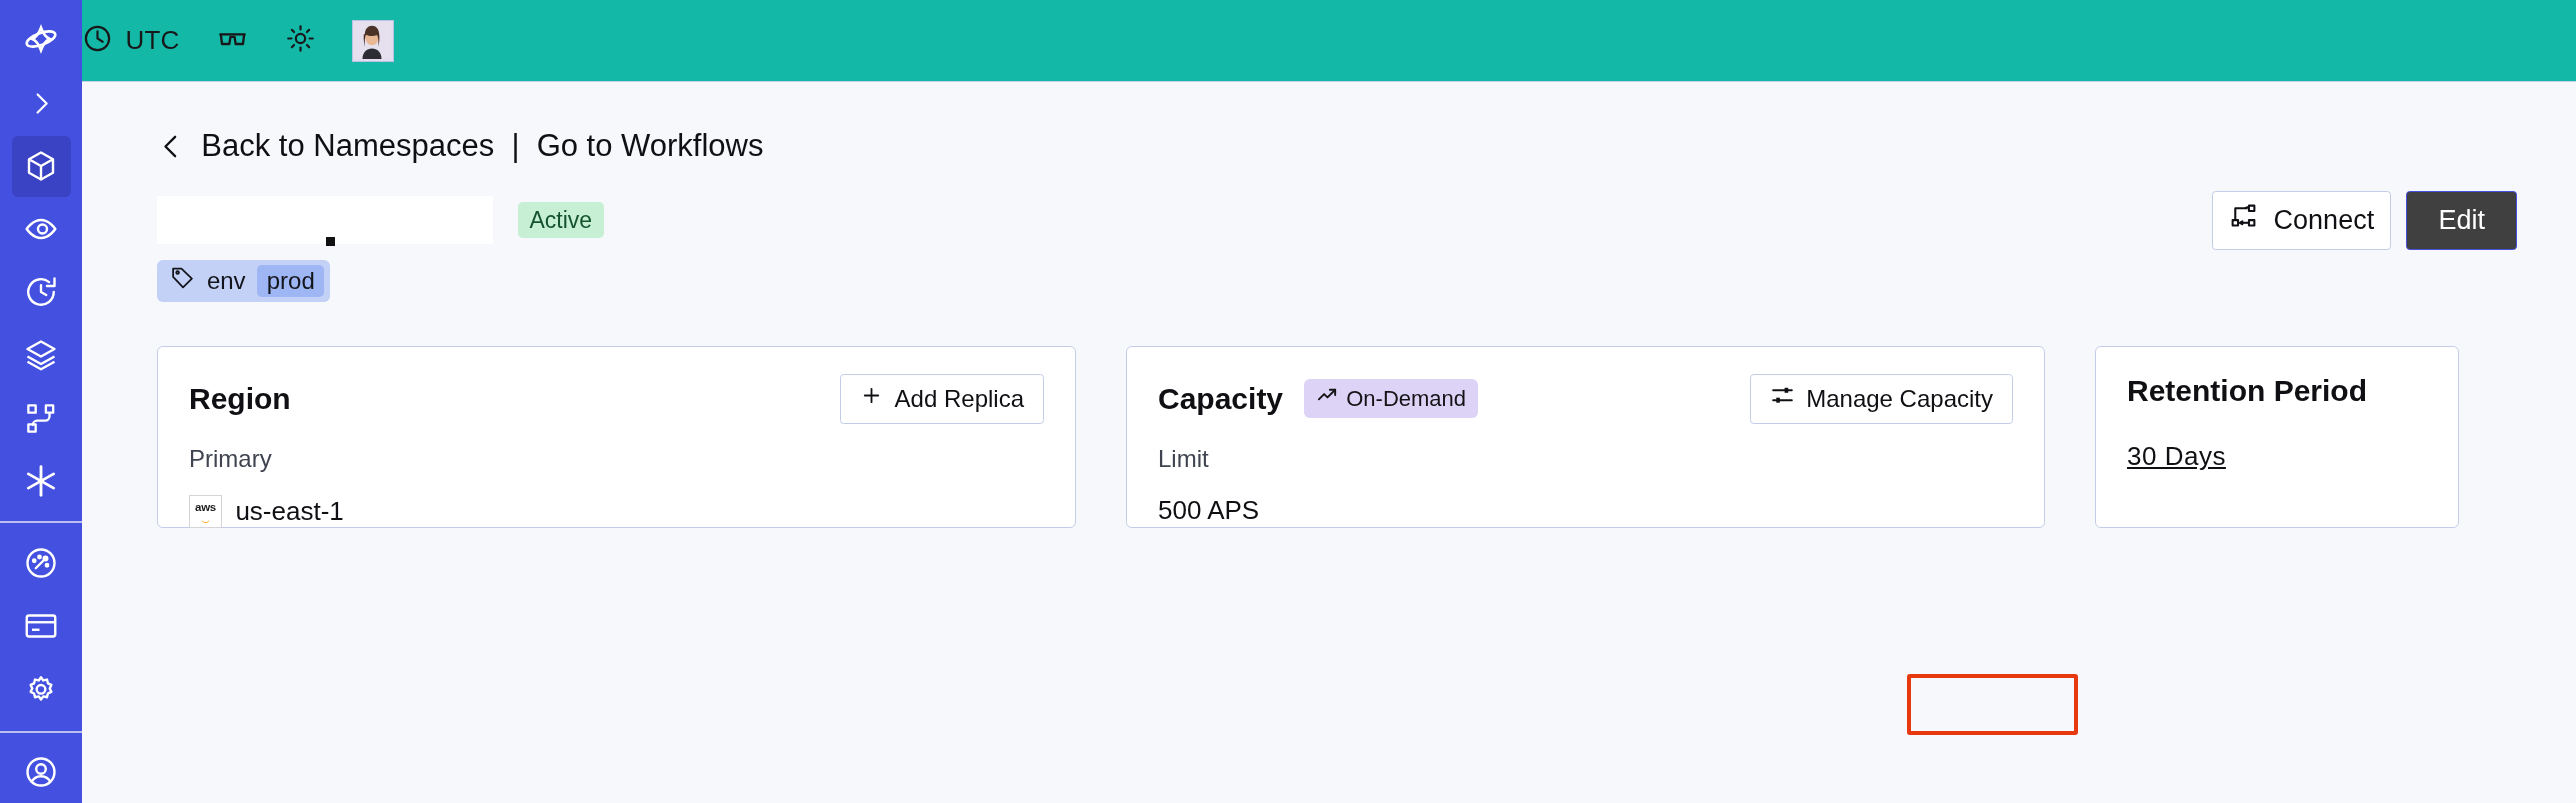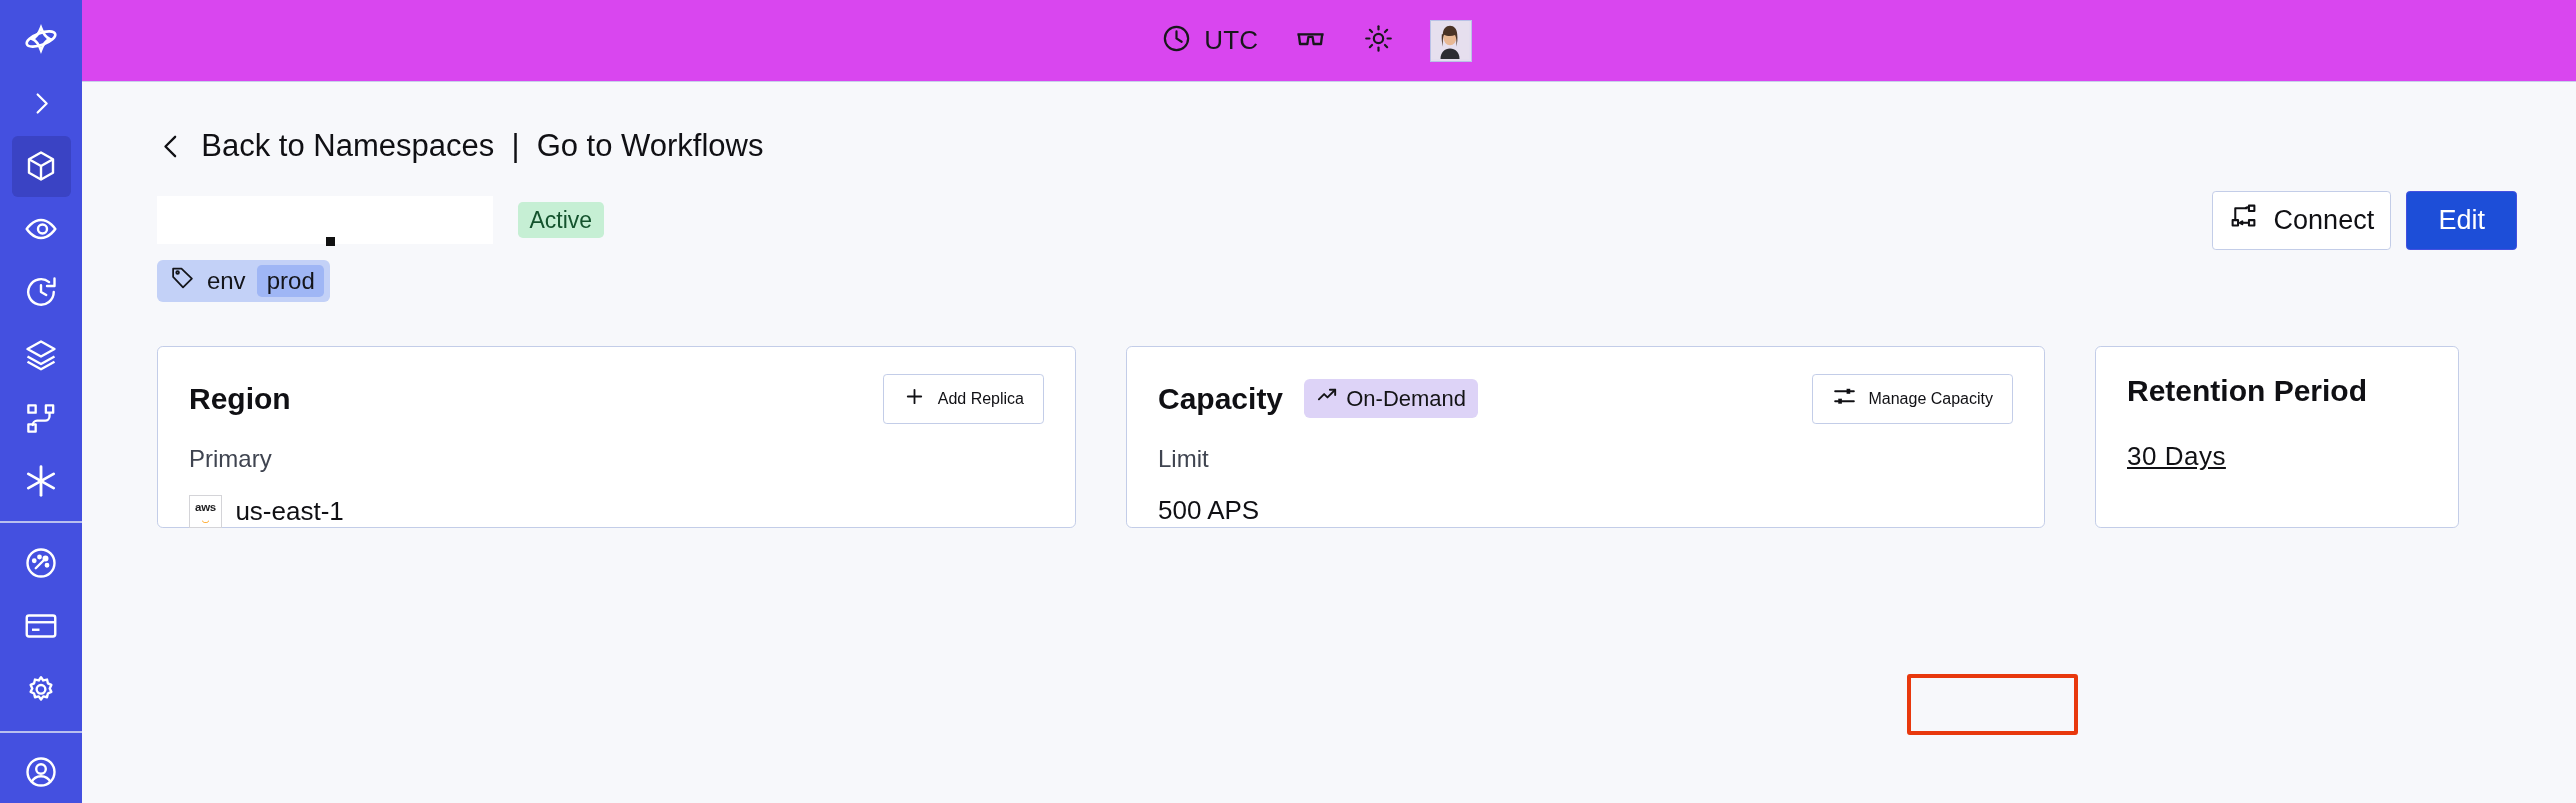--- a/index.html
+++ b/index.html
@@ -33,23 +33,23 @@
   .side-item svg { display: block; }
   .side-divider {
     width: 82px; height: 1.9px; background: #b9bfef; margin: 7.7px 0 9.6px 0;
   }
   .side-divider.bottom { margin: 9.6px 0 7.7px 0; }
 
   
   .main { flex: 1 1 auto; display: flex; flex-direction: column; min-width: 0; }
 
   .topbar {
-    height: 82px; background: #d946ef;
+    height: 82px; background: #14b8a6;
     border-bottom: 1.9px solid #c8d0ea;
-    display: flex; align-items: center; justify-content: center;
+    display: flex; align-items: center; justify-content: flex-start;
     padding-right: 25px;
     flex: 0 0 82px;
   }
   .top-actions { display: flex; align-items: center; gap: 36px; }
   .tz { display: flex; align-items: center; gap: 12.5px; }
   .tz-label { font-size: 26px; color: #18181b; letter-spacing: 0.2px; }
   .icon-btn { display: flex; align-items: center; justify-content: center; color: #18181b; }
   .avatar {
     width: 42px; height: 42px;
     border: 1.9px solid #b9c2e6;
@@ -90,21 +90,21 @@
     line-height: 1.25;
   }
   .head-actions { margin-left: auto; display: flex; align-items: center; gap: 15.3px; }
   .btn {
     display: inline-flex; align-items: center; justify-content: center; gap: 15.3px;
     font-size: 27px; font-weight: 400;
     border: 1.9px solid #c3cde8; background: #ffffff; color: #101014;
     height: 59px; padding: 0 16px; border-radius: 3.8px;
     cursor: pointer; white-space: nowrap;
   }
-  .btn.primary { background: #1d4ed8; border-color: #4450e0; color: #ffffff; padding: 0 31px; }
+  .btn.primary { background: #404040; border-color: #4450e0; color: #ffffff; padding: 0 31px; }
 
   .tagrow { margin-top: 15.3px; display: flex; }
   .tag {
     display: inline-flex; align-items: center; gap: 11.5px;
     background: #c3d1f7; border-radius: 5.8px;
     padding: 4.8px 5.8px 4.8px 13.4px; font-size: 24px; color: #14151a;
   }
   .tag-val { background: #9fb6f5; border-radius: 4.8px; padding: 1.9px 9.6px; }
 
   .tabs {
@@ -130,21 +130,21 @@
   .card.capacity { width: 919px; flex: 0 0 919px; }
   .card.retention { width: 364px; flex: 0 0 364px; }
 
   .card-head { display: flex; align-items: center; }
   .card-title { font-size: 30px; font-weight: 700; color: #101014; }
   .badge-ondemand {
     display: inline-flex; align-items: center; gap: 7.7px;
     background: #ddd3f7; color: #141416; font-size: 22px;
     border-radius: 5.8px; padding: 4.8px 11.5px; margin-left: 21px;
   }
-  .card-head .btn { margin-left: auto; height: 50px; font-size: 16px; padding: 0 19px; gap: 11.5px; }
+  .card-head .btn { margin-left: auto; height: 50px; font-size: 24px; padding: 0 19px; gap: 11.5px; }
   .card-sub { font-size: 24px; color: #3f4450; margin-top: 21px; }
   .card-val { font-size: 26px; color: #101014; margin-top: 22px; display: flex; align-items: center; gap: 13.4px; }
   .card.retention .card-val { margin-top: 33px; font-size: 26px; letter-spacing: 0.5px; text-decoration: underline; }
 
   .aws-logo {
     width: 33px; height: 33px; border: 1px solid #d4d4d8; background: #fff;
     display: flex; flex-direction: column; align-items: center; justify-content: center;
     line-height: 1;
   }
   .aws-logo .aws-txt { font-size: 11.5px; font-weight: 700; color: #1d1d1f; letter-spacing: -0.3px; }

